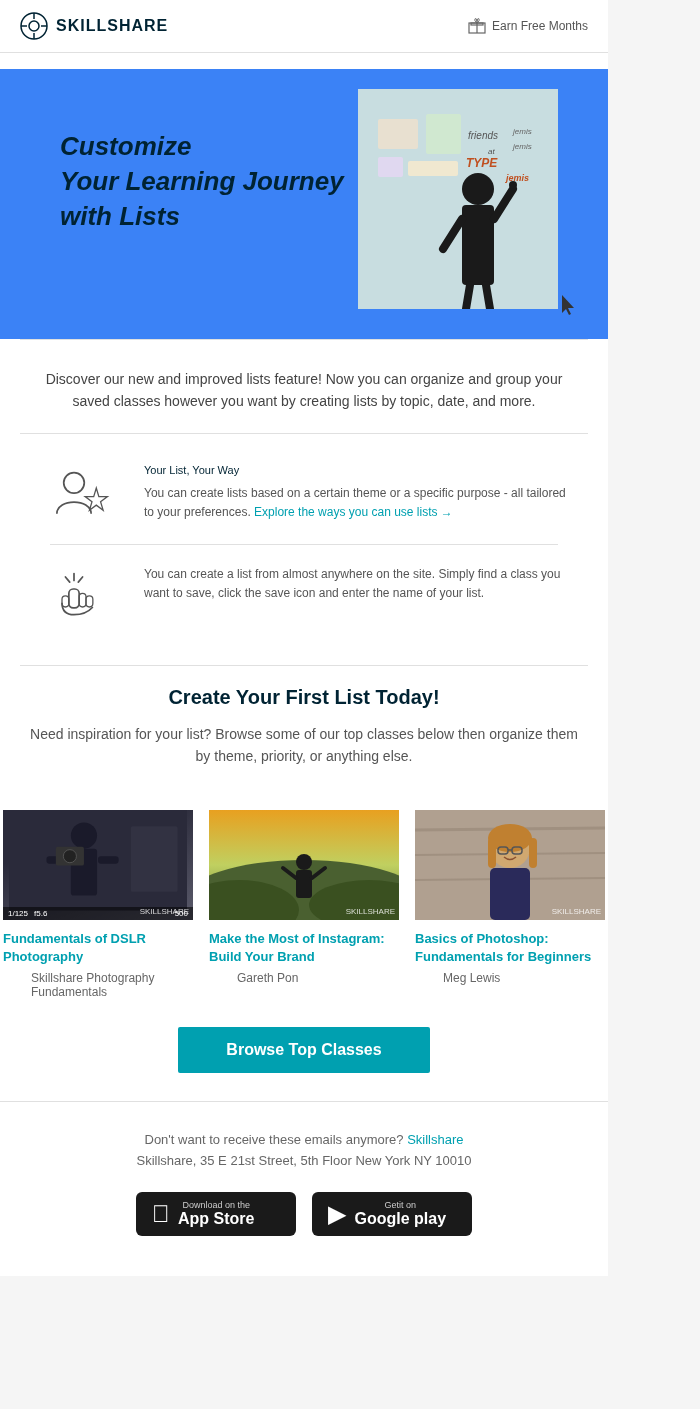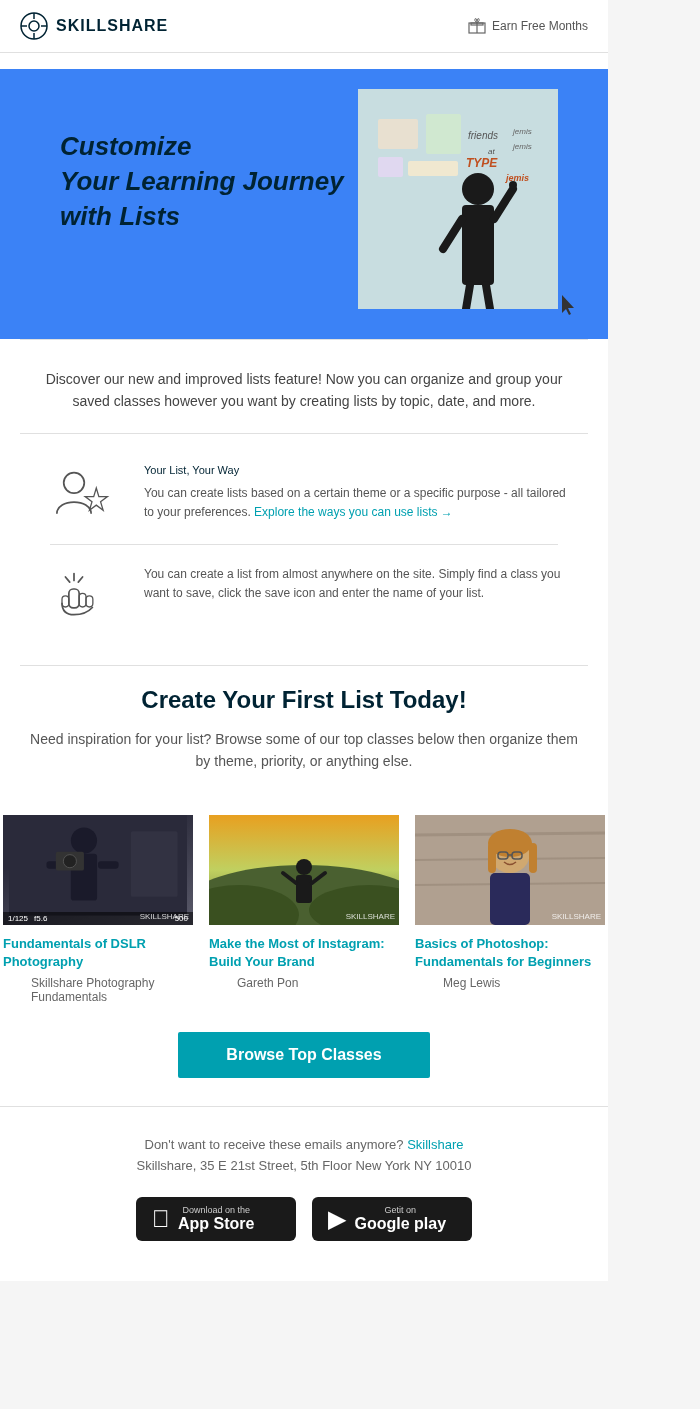--- a/index.html
+++ b/index.html
@@ -124,21 +124,21 @@
       color: #00a0b0;
       text-decoration: none;
     }
 
     
     .cta-section {
       padding: 20px 30px 10px;
       text-align: center;
     }
     .cta-title {
-      font-size: 24px;
+      font-size: 20px;
       font-weight: bold;
       color: #002333;
       margin-bottom: 14px;
     }
     .cta-desc {
       font-size: 14px;
       color: #555;
       line-height: 1.6;
       margin-bottom: 32px;
     }

